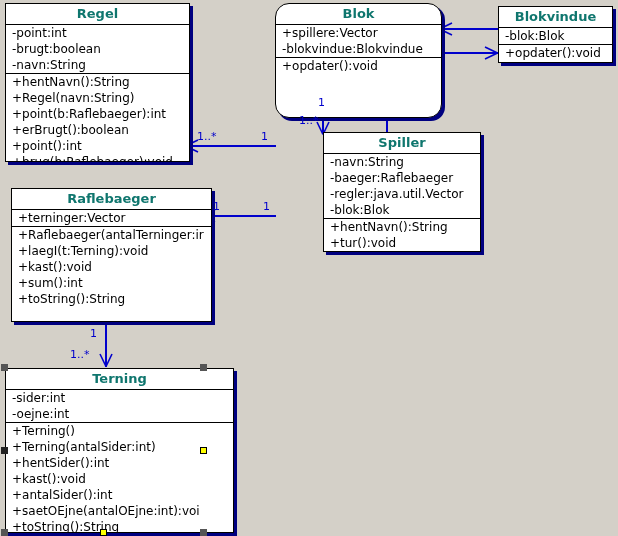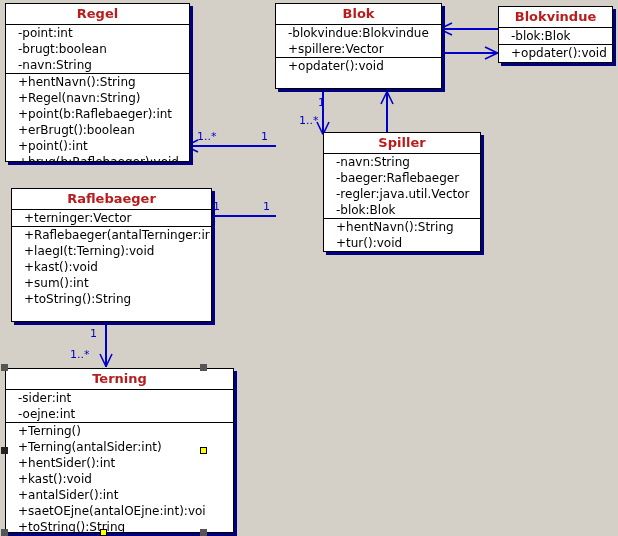--- a/index.html
+++ b/index.html
@@ -30,36 +30,36 @@
     box-sizing: border-box;
     overflow: hidden;
     z-index: 5;
   }
   .uml-title {
     text-align: center;
     font-weight: bold;
     font-size: 13px;
     line-height: 17px;
     padding: 1px 2px 2px 2px;
-    color: #b91c1c;
+    color: #0f766e;
     border-bottom: 1px solid #000000;
     white-space: nowrap;
     overflow: hidden;
   }
   .uml-compartment {
     border-bottom: 1px solid #000000;
     overflow: hidden;
   }
   .uml-compartment.last {
     border-bottom: none;
   }
   .uml-member {
     font-size: 12px;
     line-height: 16px;
-    padding-left: 12px;
+    padding-left: 6px;
     color: #000000;
     white-space: nowrap;
     overflow: hidden;
     text-overflow: clip;
   }
 
   
   .conn {
     position: absolute;
     background: #0000cc;
@@ -167,25 +167,25 @@
     <div class="uml-compartment last">
       <div class="uml-member">+hentNavn():String</div>
       <div class="uml-member">+Regel(navn:String)</div>
       <div class="uml-member">+point(b:Raflebaeger):int</div>
       <div class="uml-member">+erBrugt():boolean</div>
       <div class="uml-member">+point():int</div>
       <div class="uml-member">+brug(b:Raflebaeger):void</div>
     </div>
   </div>
 
-  <div class="uml-class" style="left:275px; top:3px; width:167px; height:86px;">
+  <div class="uml-class" style="left:275px; top:3px; width:167px; height:115px;border-radius:14px;">
     <div class="uml-title">Blok</div>
     <div class="uml-compartment">
+      <div class="uml-member">+spillere:Vector</div>
       <div class="uml-member">-blokvindue:Blokvindue</div>
-      <div class="uml-member">+spillere:Vector</div>
     </div>
     <div class="uml-compartment last">
       <div class="uml-member">+opdater():void</div>
     </div>
   </div>
 
   <div class="uml-class" style="left:498px; top:6px; width:115px; height:57px;">
     <div class="uml-title">Blokvindue</div>
     <div class="uml-compartment">
       <div class="uml-member">-blok:Blok</div>

